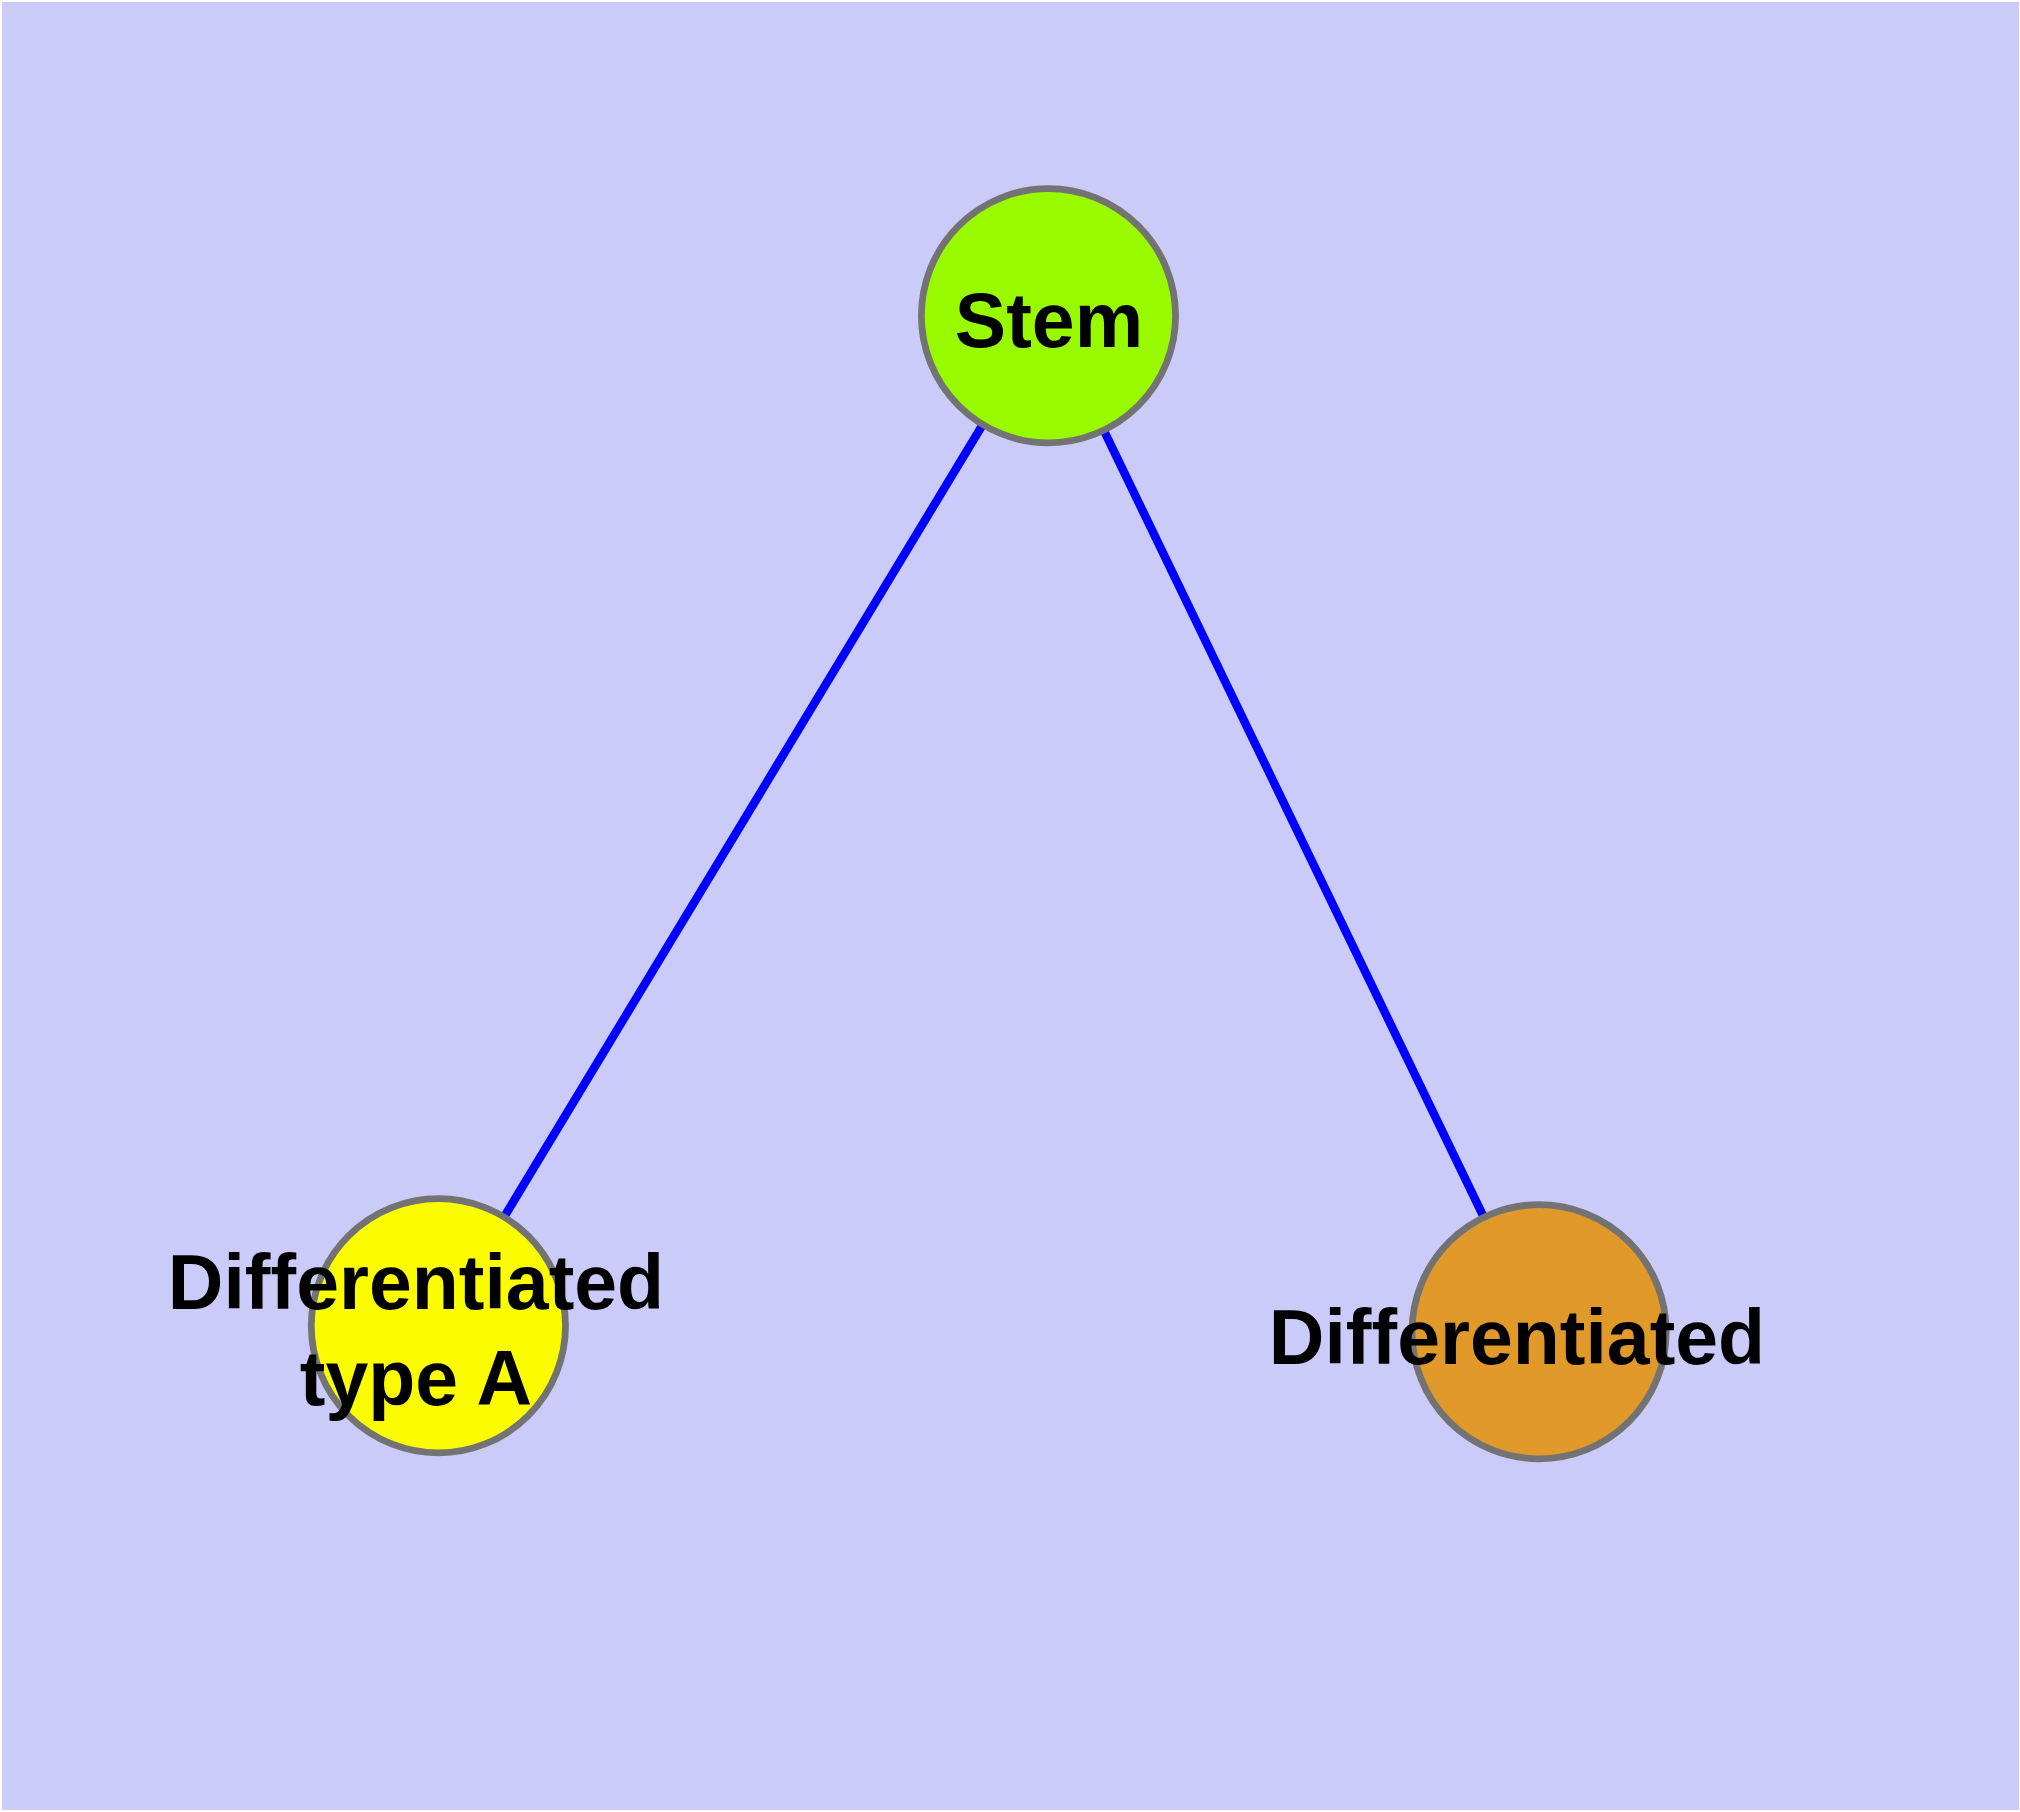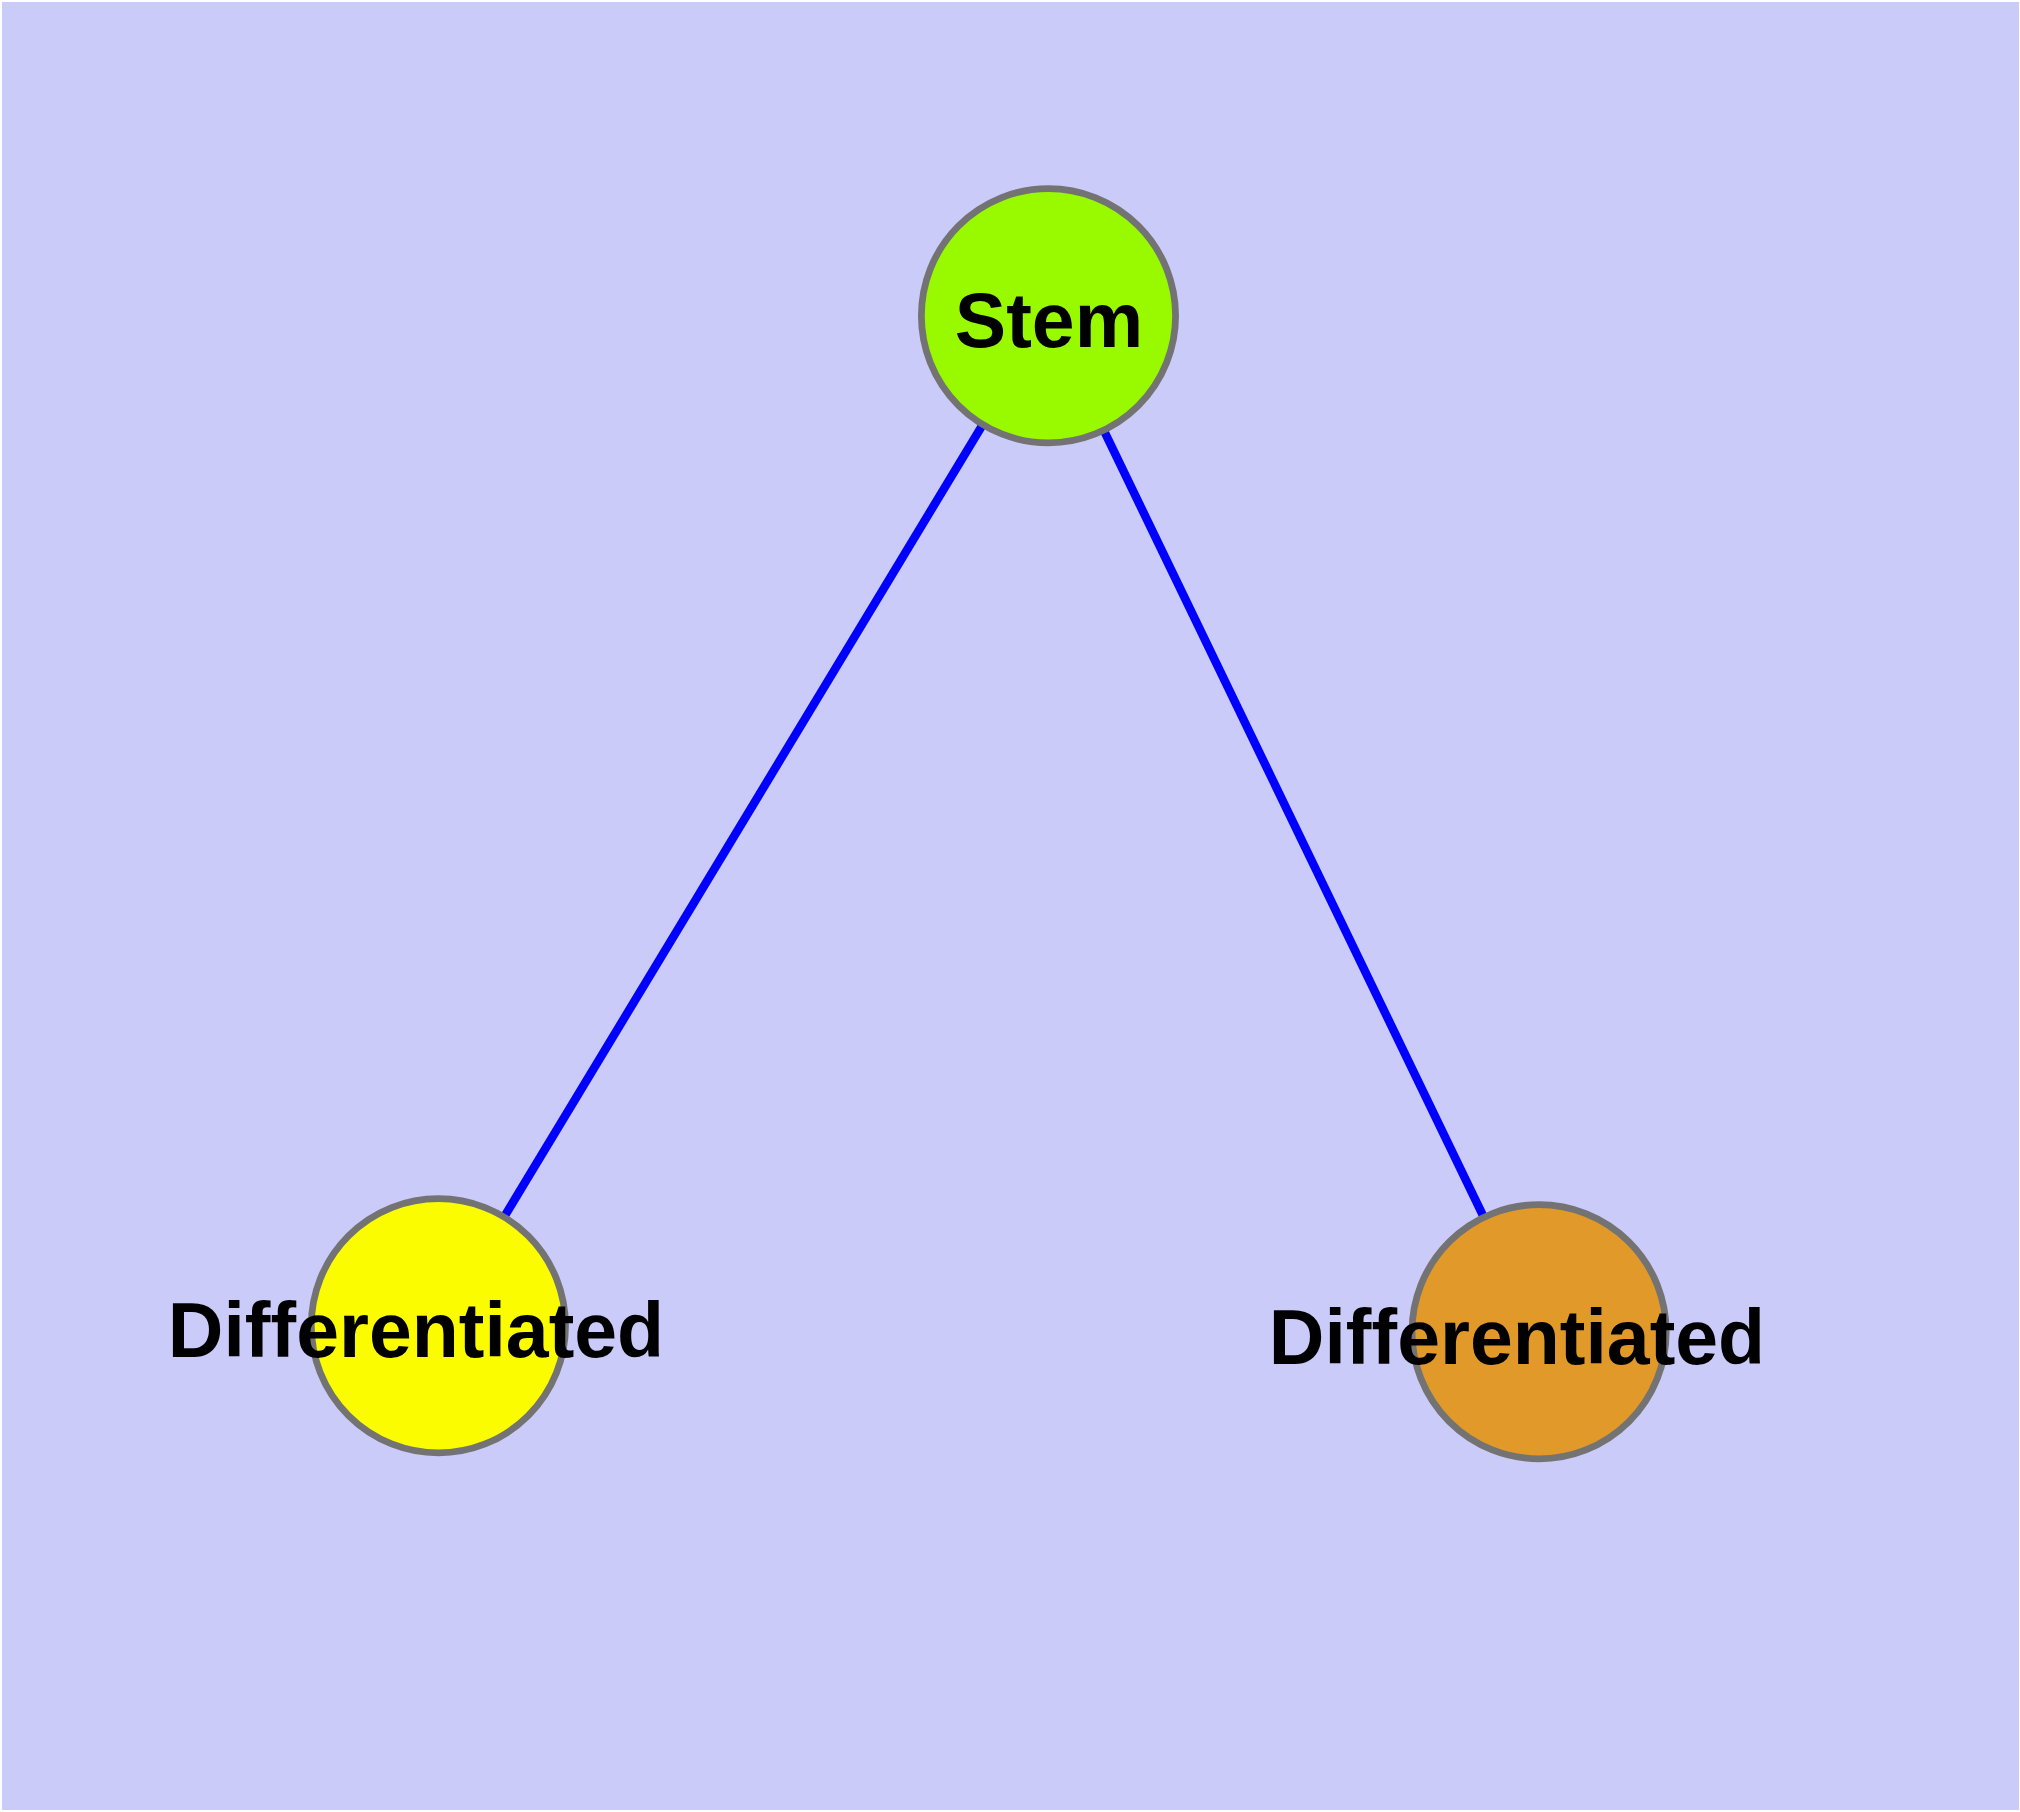--- a/index.html
+++ b/index.html
@@ -59,20 +59,21 @@
     <circle class="node-circle" cx="515" cy="1562" r="150" fill="#FCFC00" stroke="#737373"></circle>
     <circle class="node-circle" cx="1814" cy="1569" r="150" fill="#E1992A" stroke="#737373"></circle>
   </svg>
 
   <div class="node-label" style="left:1047px; top:318px;">
     <span>Stem</span>
   </div>
 
   <div class="node-label" style="left:414px; top:1328px;">
     <span>Differentiated</span>
+    <span>type A</span>
   </div>
 
   <div class="node-label" style="left:1515px; top:1335px;">
     <span>Differentiated</span>
   </div>
 
 </div>
 
 
 </body></html>

